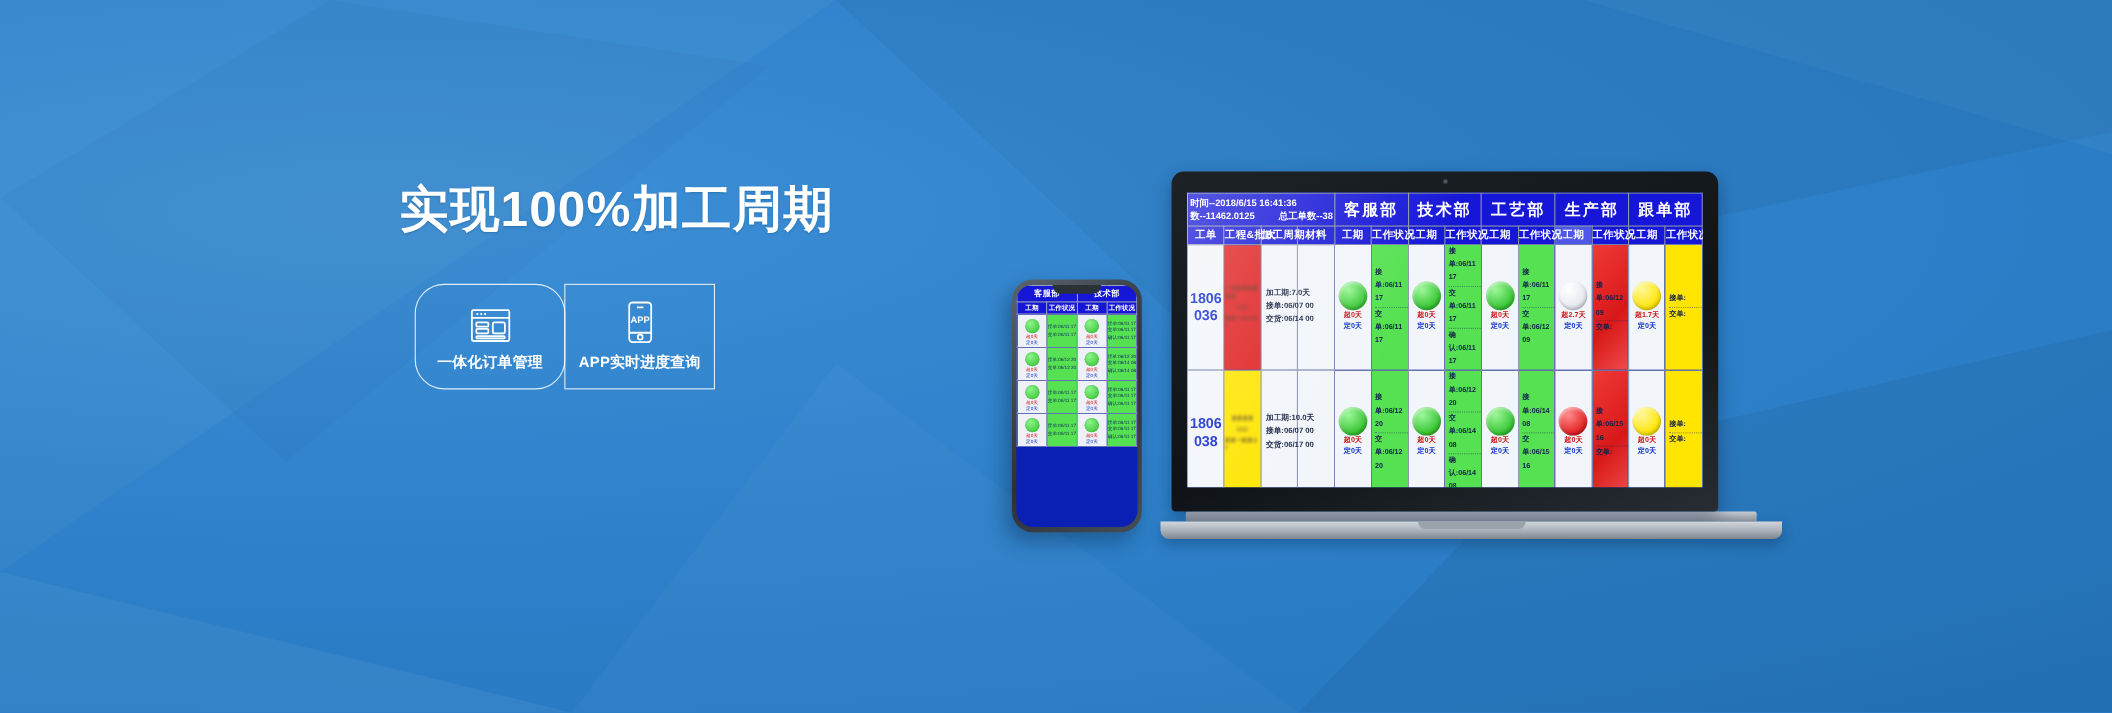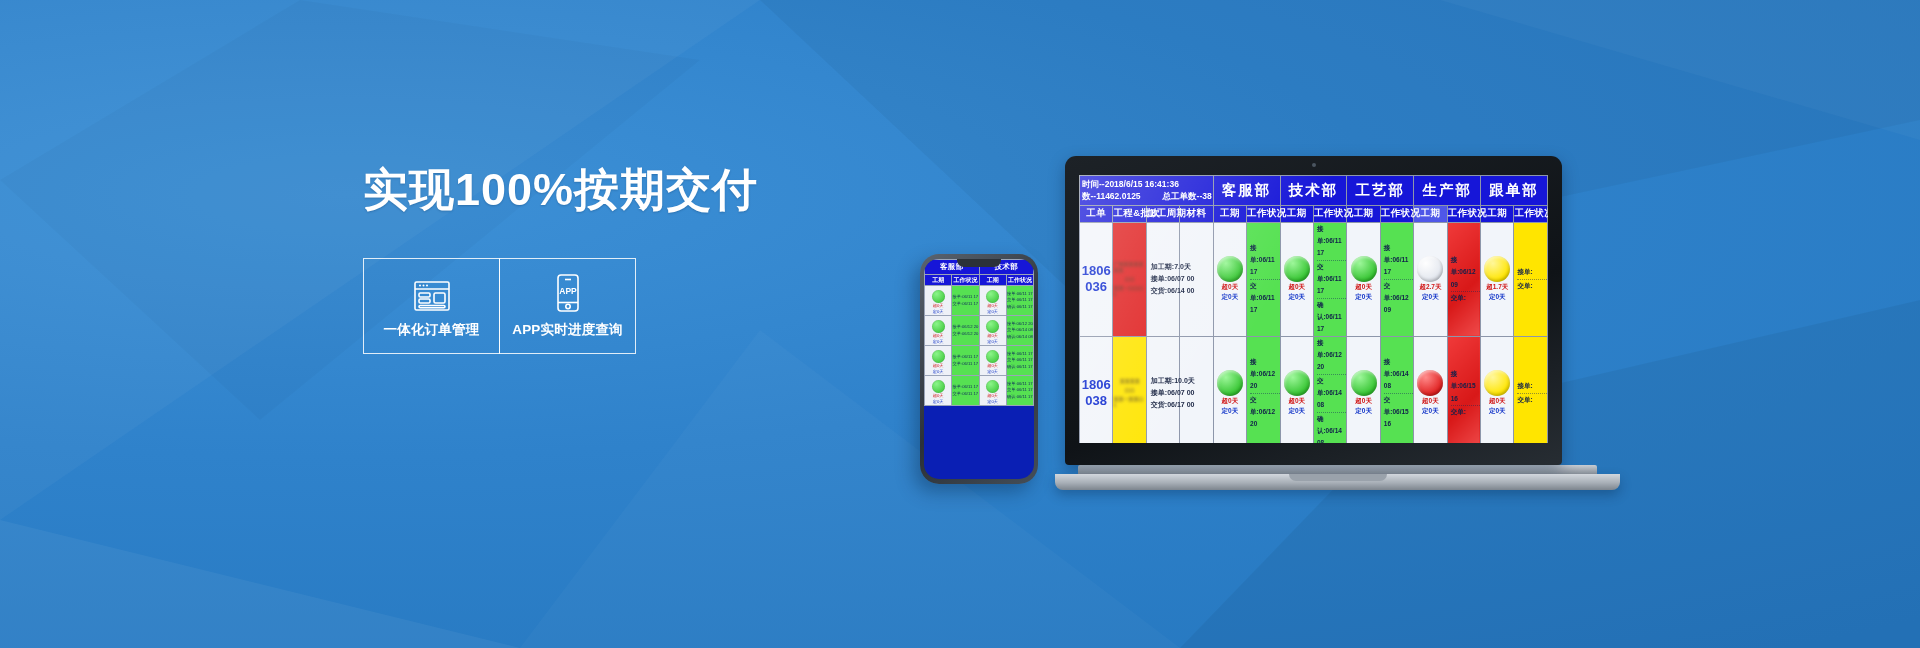--- a/index.html
+++ b/index.html
@@ -41,21 +41,21 @@
     width: 137px;
     height: 96px;
     border: 1px solid rgba(255,255,255,.85);
     margin-left: -1px;
     display: flex;
     flex-direction: column;
     align-items: center;
     justify-content: center;
     gap: 8px;
   }
-  .feature:first-child { margin-left: 0; }
+  .feature:first-child { margin-left: 14px; border-radius: 27px; }
   .feature .fi { height: 40px; display: flex; align-items: flex-end; }
   .feature .flabel {
     color: #ffffff;
     font-size: 13.5px;
     font-weight: bold;
     white-space: nowrap;
     letter-spacing: .2px;
   }
 
   
@@ -235,21 +235,21 @@
     <polygon points="0,520 520,648 0,648" fill="#ffffff" opacity="0.05"></polygon>
     <polygon points="520,648 1180,648 760,330" fill="#ffffff" opacity="0.028"></polygon>
     <polygon points="1180,648 1920,648 1920,300 1400,420" fill="#000000" opacity="0.05"></polygon>
     <polygon points="1440,0 1920,0 1920,140" fill="#ffffff" opacity="0.03"></polygon>
     <polygon points="0,180 300,0 700,60 260,420" fill="#000000" opacity="0.022"></polygon>
   </svg>
 </div>
 
 <div id="copy">
   <h1>
-    <div>实现100%按期交付</div>
+    <div>实现100%加工周期</div>
   </h1>
 
   <div id="features">
 
     <div class="feature">
       <div class="fi">
         <svg width="40" height="34" viewBox="0 0 40 34" fill="none" stroke="#ffffff" stroke-width="1.6">
           <rect x="3" y="3" width="34" height="28" rx="1.5"></rect>
           <line x1="3" y1="10" x2="37" y2="10"></line>
           <circle cx="8" cy="6.5" r="1" fill="#ffffff" stroke="none"></circle>

